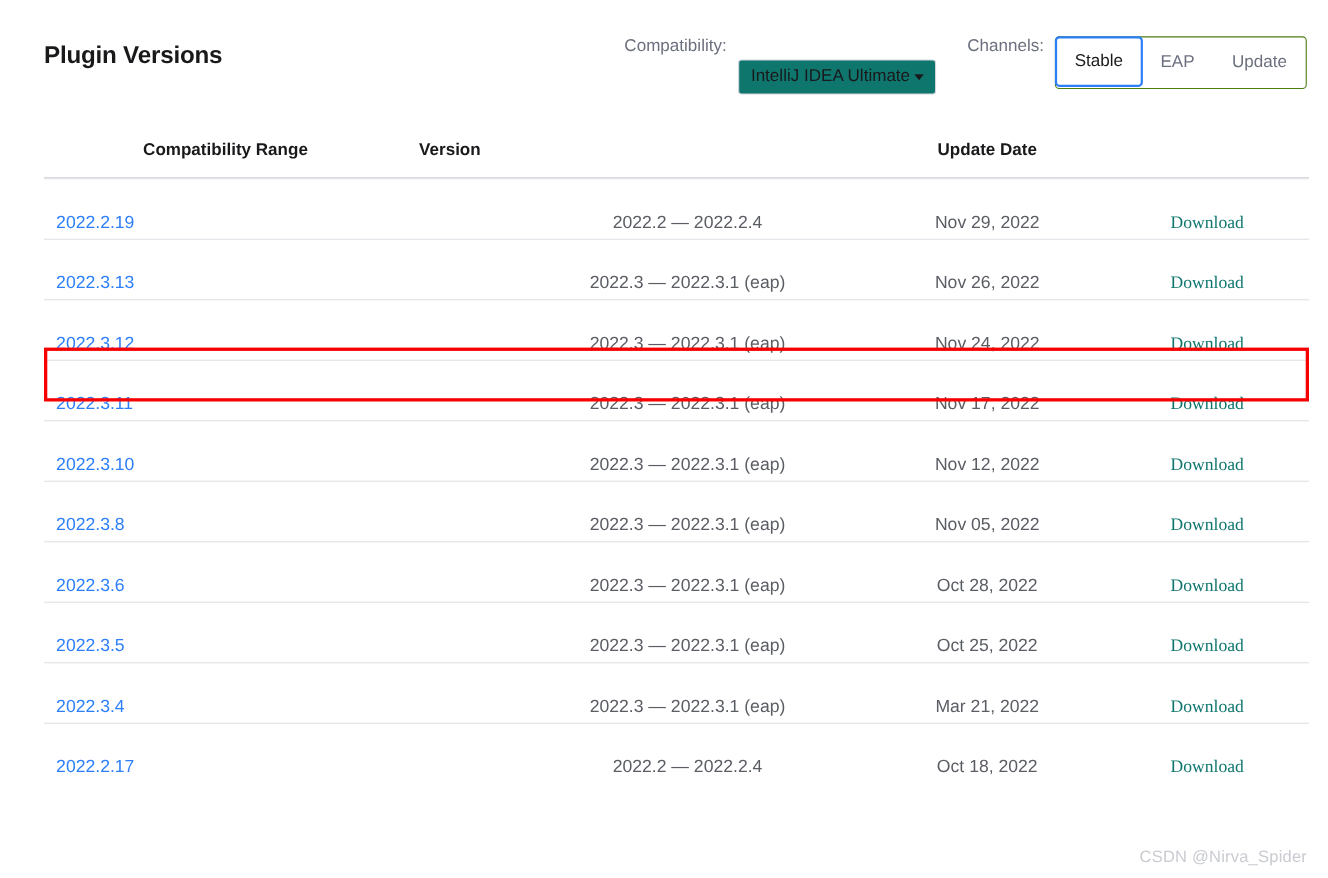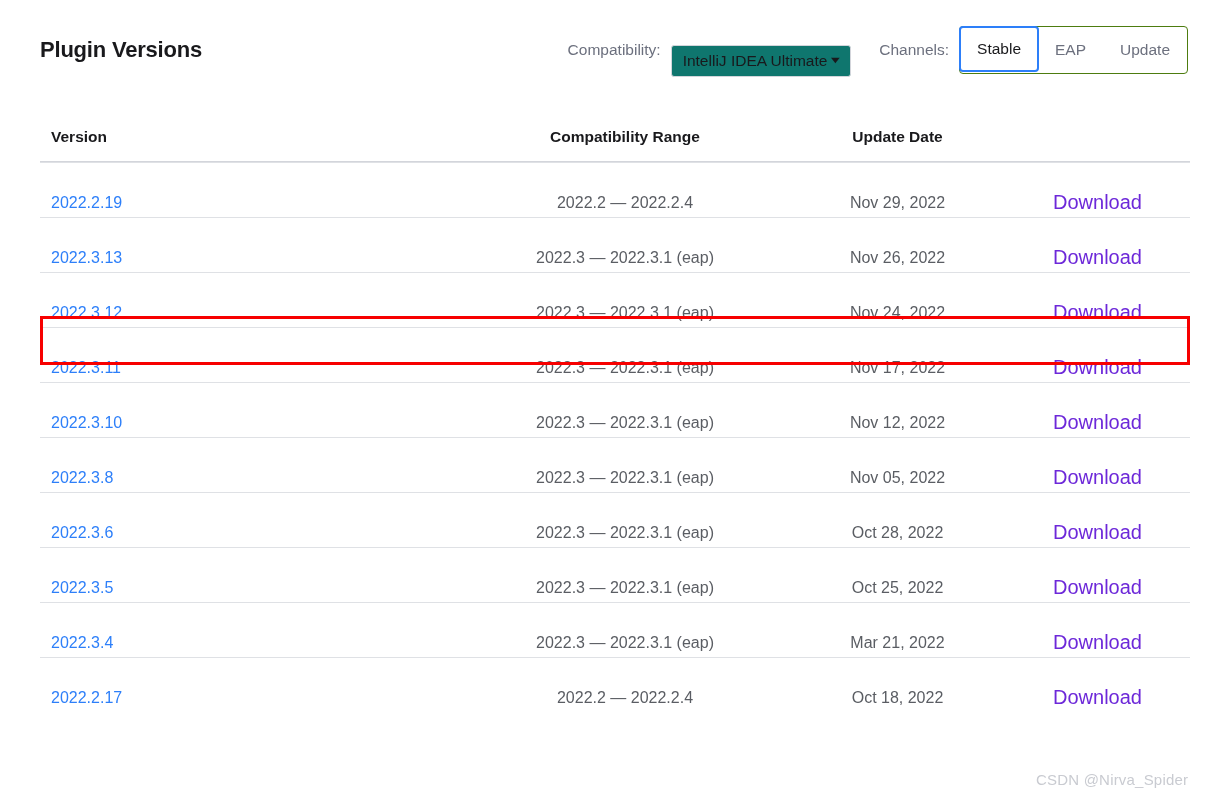--- a/index.html
+++ b/index.html
@@ -40,21 +40,20 @@
     font-weight: 700;
     letter-spacing: -0.2px;
     color: #19191c;
     line-height: 34px;
   }
   .controls {
     position: absolute;
     right: 19px;
     top: 33px;
     display: flex;
-    align-items: center;
     height: 34px;
   }
   .ctl-label {
     font-size: 15.5px;
     color: #6c707e;
     margin-right: 10px;
     white-space: nowrap;
   }
   .select-box {
     display: inline-flex;
@@ -165,24 +164,25 @@
     color: #5a5d63;
     margin-top: 25px;
   }
   .version-link {
     color: #2d7ff9;
     font-size: 16px;
     text-decoration: none;
     cursor: pointer;
   }
   .download-link {
-    color: #6d28d9;
-    font-size: 20px;
+    color: #0f766e;
+    font-size: 16px;
     text-decoration: none;
     cursor: pointer;
+    font-family: Liberation Serif, serif;
   }
 
   
   .highlight-box {
     position: absolute;
     left: 40px;
     top: 316px;
     width: 1150px;
     height: 49px;
     border: 3px solid #f70000;
@@ -228,22 +228,22 @@
         <button class="seg-btn active">Stable</button>
         <button class="seg-btn">EAP</button>
         <button class="seg-btn">Update</button>
       </div>
     </div>
   </div>
 
   <div class="table">
 
     <div class="thead">
+      <div class="th col-compat">Compatibility Range</div>
       <div class="th col-version">Version</div>
-      <div class="th col-compat">Compatibility Range</div>
       <div class="th col-date">Update Date</div>
       <div class="th col-download"></div>
     </div>
 
 
     <div id="rows-container">
         <div class="trow">
           <div class="cell col-version"><a class="version-link">2022.2.19</a></div>
           <div class="cell col-compat">2022.2 — 2022.2.4</div>
           <div class="cell col-date">Nov 29, 2022</div>

